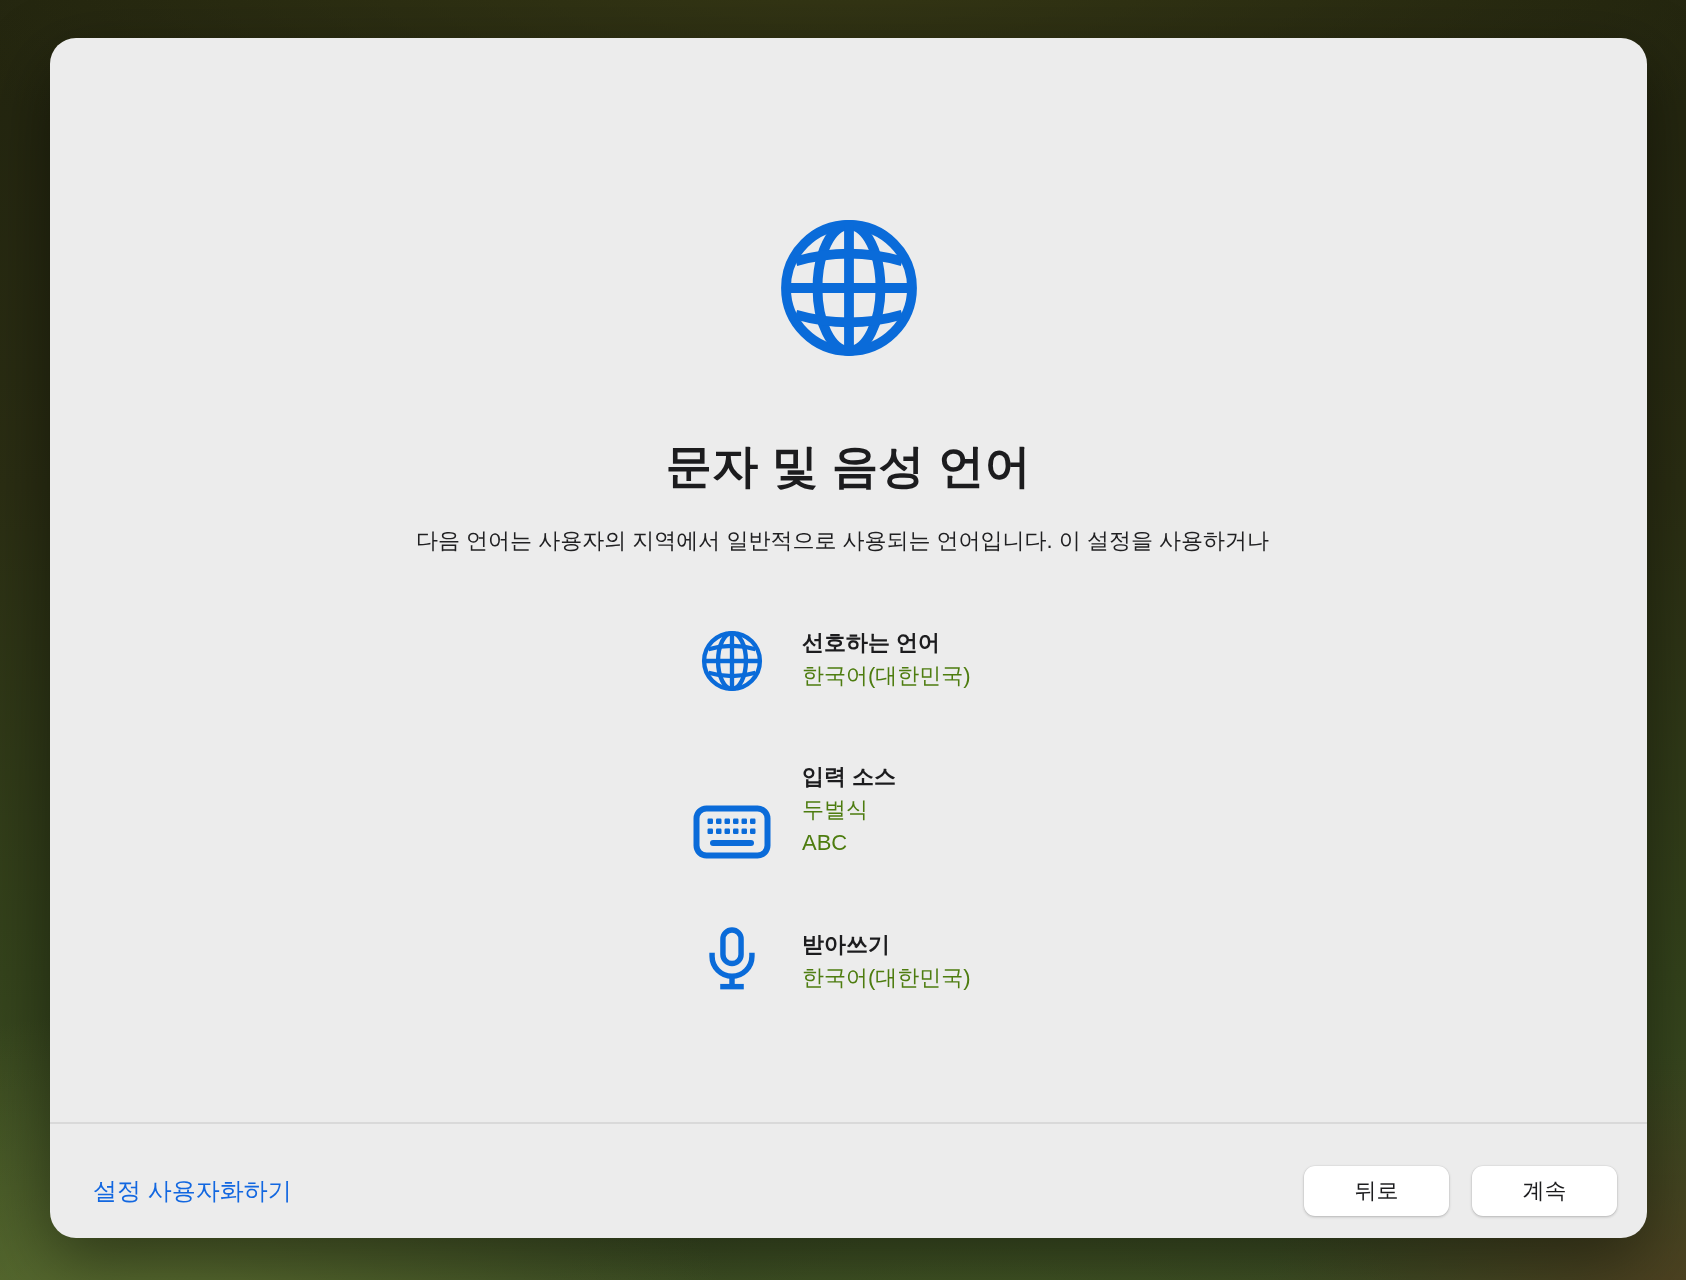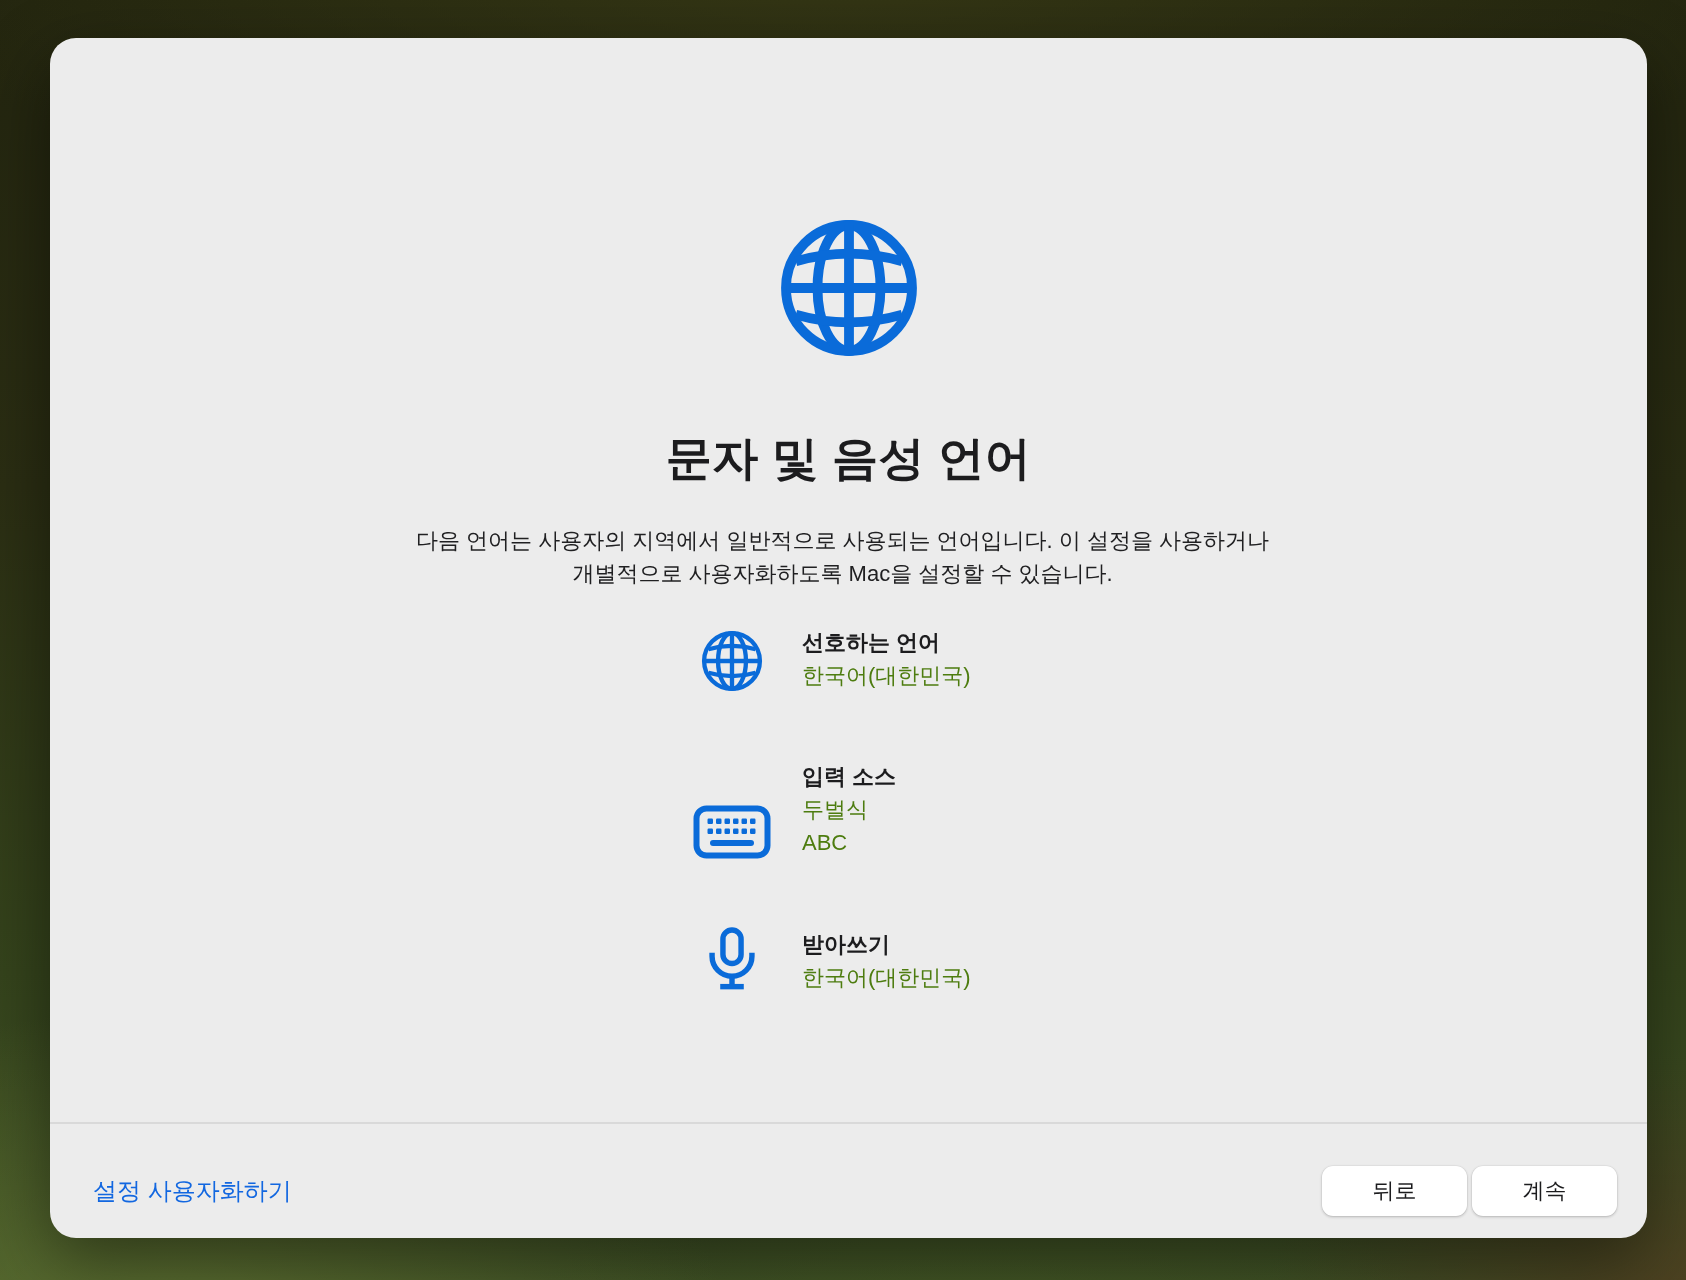--- a/index.html
+++ b/index.html
@@ -17,21 +17,21 @@
   .panel{
     position:absolute;left:50px;top:38px;width:1597px;height:1200px;
     background:#ececec;border-radius:26px;
     box-shadow:0 24px 70px rgba(0,0,0,0.45);
   }
 
   .hero{position:absolute;top:180px;left:0;right:0;display:flex;justify-content:center;}
 
   .page-title{
     position:absolute;top:390px;left:0;right:0;text-align:center;
-    font-size:46px;font-weight:700;color:#1c1c1e;letter-spacing:0.5px;margin:0;
+    font-size:46px;font-weight:700;color:#1c1c1e;letter-spacing:0.5px;margin:8px;
   }
 
   .description{
     position:absolute;top:486px;left:0;right:12px;text-align:center;
     font-size:22px;line-height:33px;color:#202022;
   }
 
   .section{
     position:absolute;left:632px;display:flex;align-items:flex-end;gap:20px;
   }
@@ -46,21 +46,21 @@
 
   .footer{
     position:absolute;left:0;right:0;top:1086px;bottom:0;
     display:flex;align-items:center;justify-content:space-between;
     padding:0 30px 0 43px;
     margin-top:20px;
   }
   .customize-link{
     font-size:24px;color:#1267e0;text-decoration:none;cursor:pointer;
   }
-  .btn-group{display:flex;gap:5px;}
+  .btn-group{display:flex;gap:23px;}
   .btn{
     width:145px;height:50px;border:none;border-radius:11px;background:#ffffff;
     font-family:inherit;font-size:22px;color:#1c1c1e;cursor:pointer;
     box-shadow:0 1px 3px rgba(0,0,0,0.22), 0 0 0 0.5px rgba(0,0,0,0.05);
   }
   svg{display:block;}
 </style>
 </head>
 <body>
 
@@ -106,21 +106,20 @@
   <div class="hero">
     <svg width="140" height="140" viewBox="0 0 100 100">
         <use href="#sym-globe"></use>
       </svg>
   </div>
 
   <h1 class="page-title">문자 및 음성 언어</h1>
 
   <div class="description">
     <div>다음 언어는 사용자의 지역에서 일반적으로 사용되는 언어입니다. 이 설정을 사용하거나</div>
-    <div>개별적으로 사용자화하도록 Mac을 설정할 수 있습니다.</div>
   </div>
 
   <div class="section s1">
     <div class="icon-box">
       <svg width="62" height="62" viewBox="0 0 100 100">
           <use href="#sym-globe"></use>
         </svg>
     </div>
     <div>
       <div class="section-label">선호하는 언어</div>

